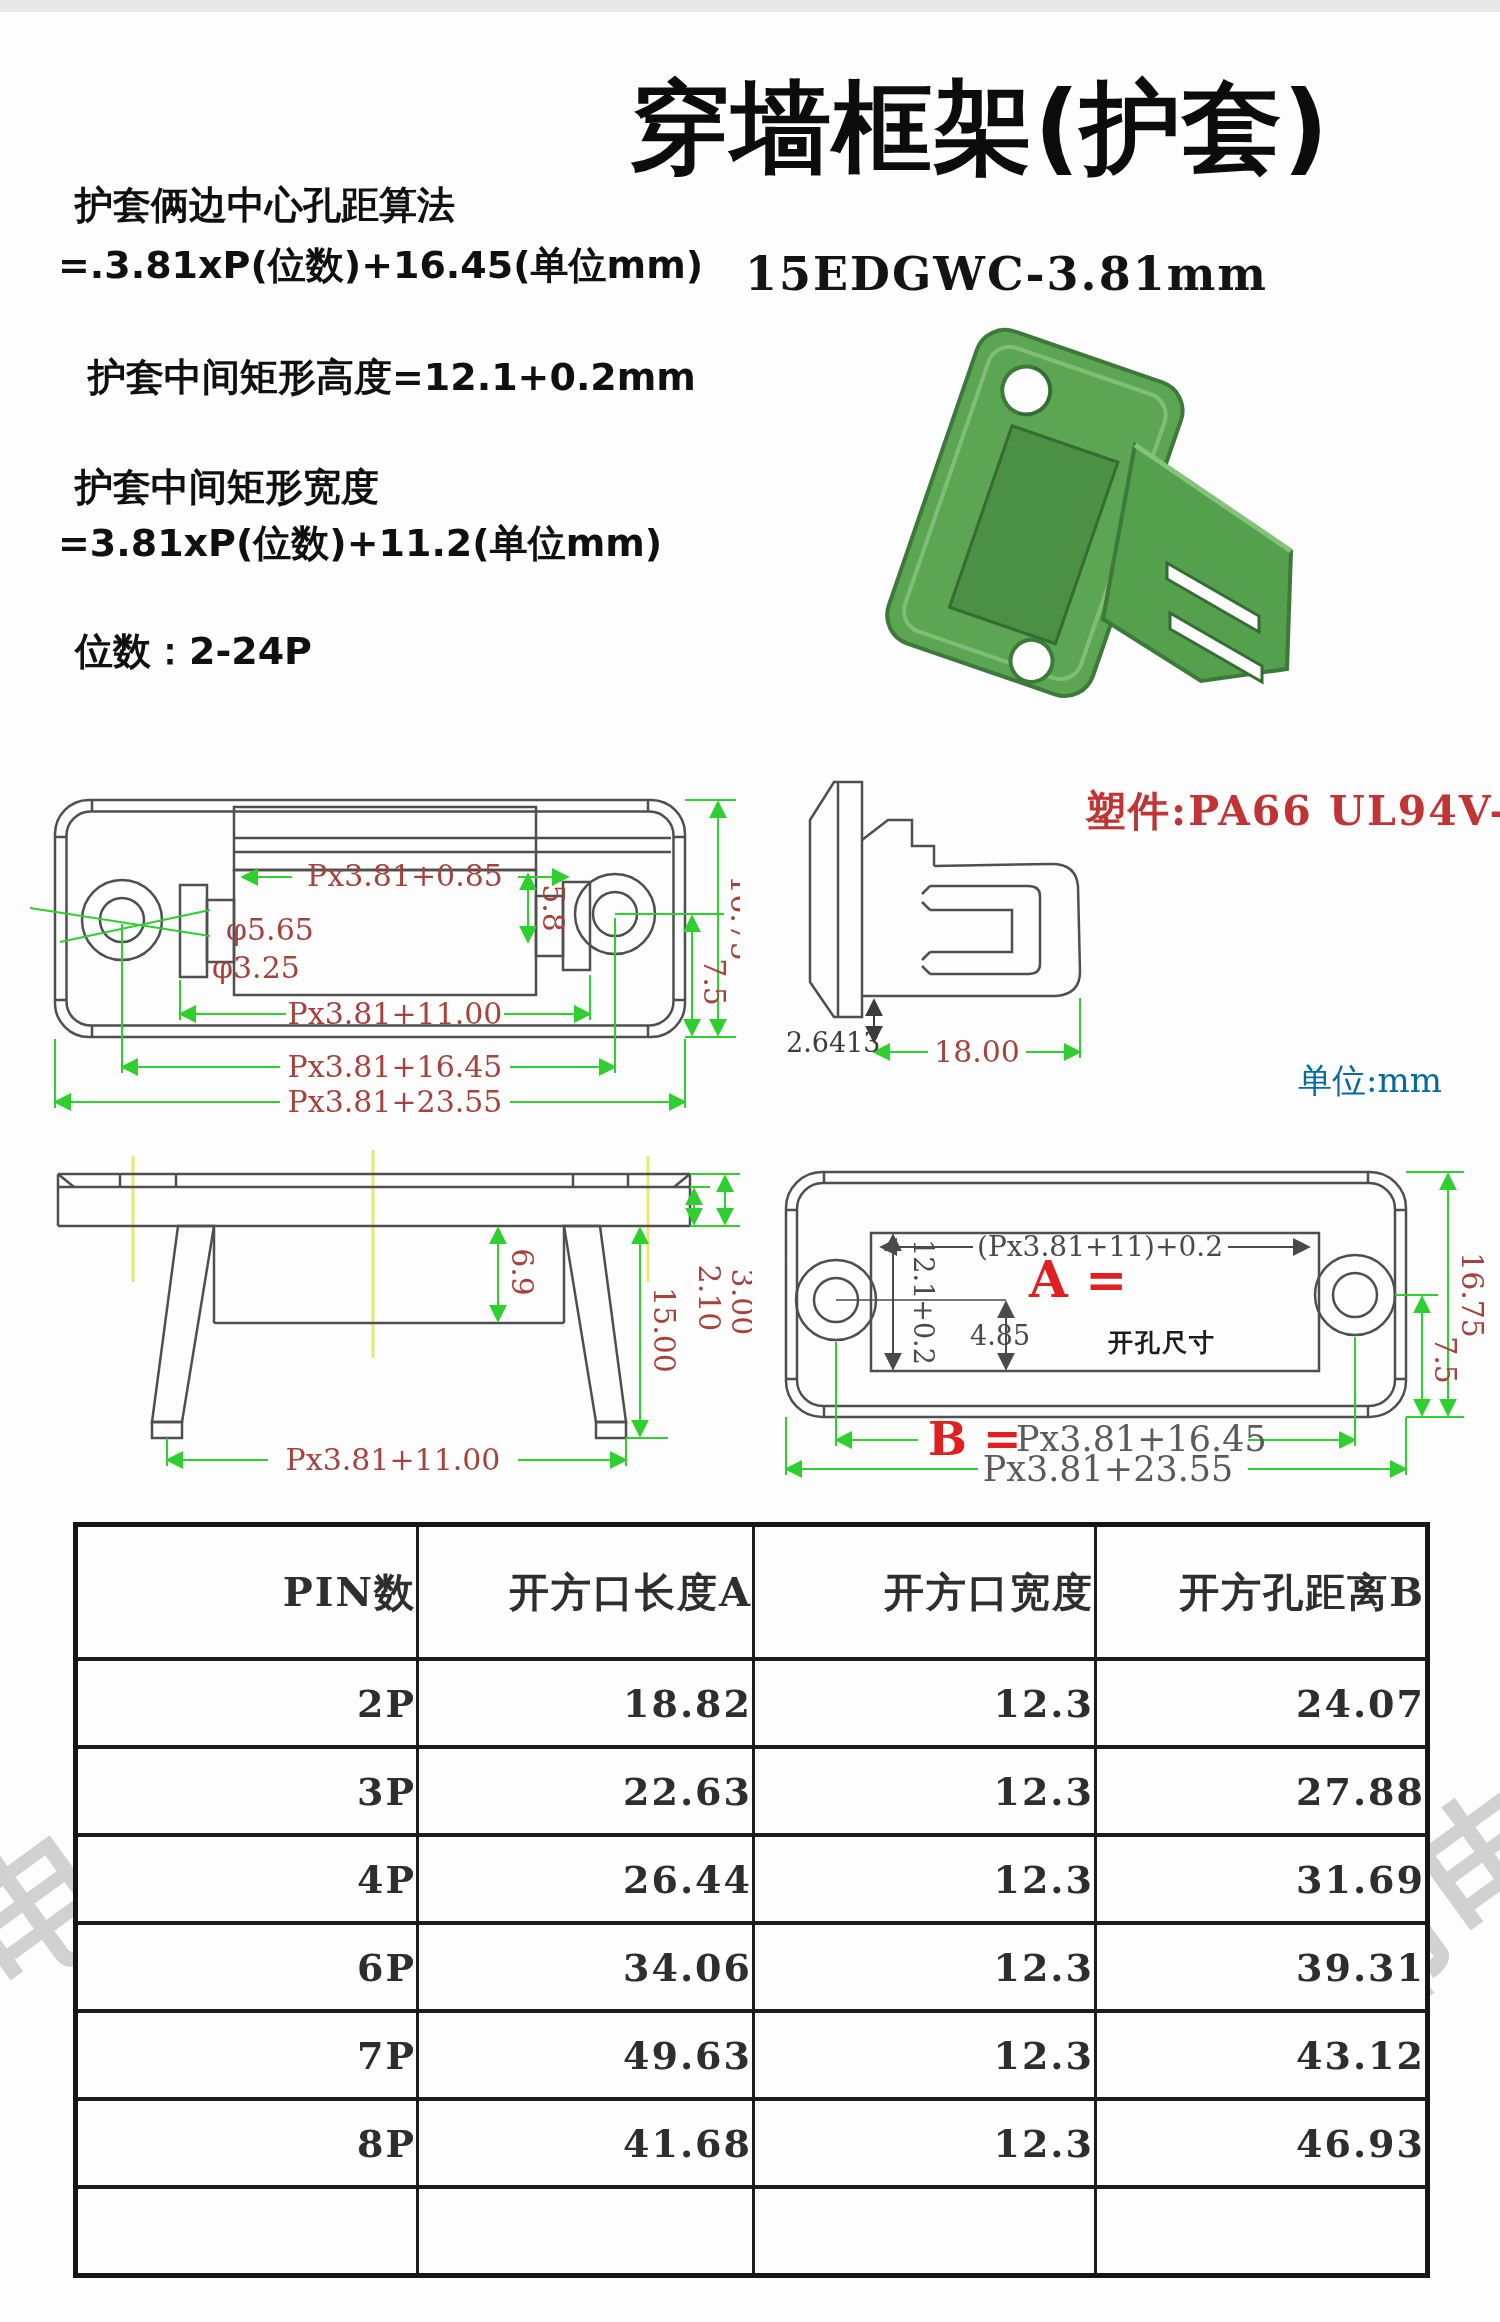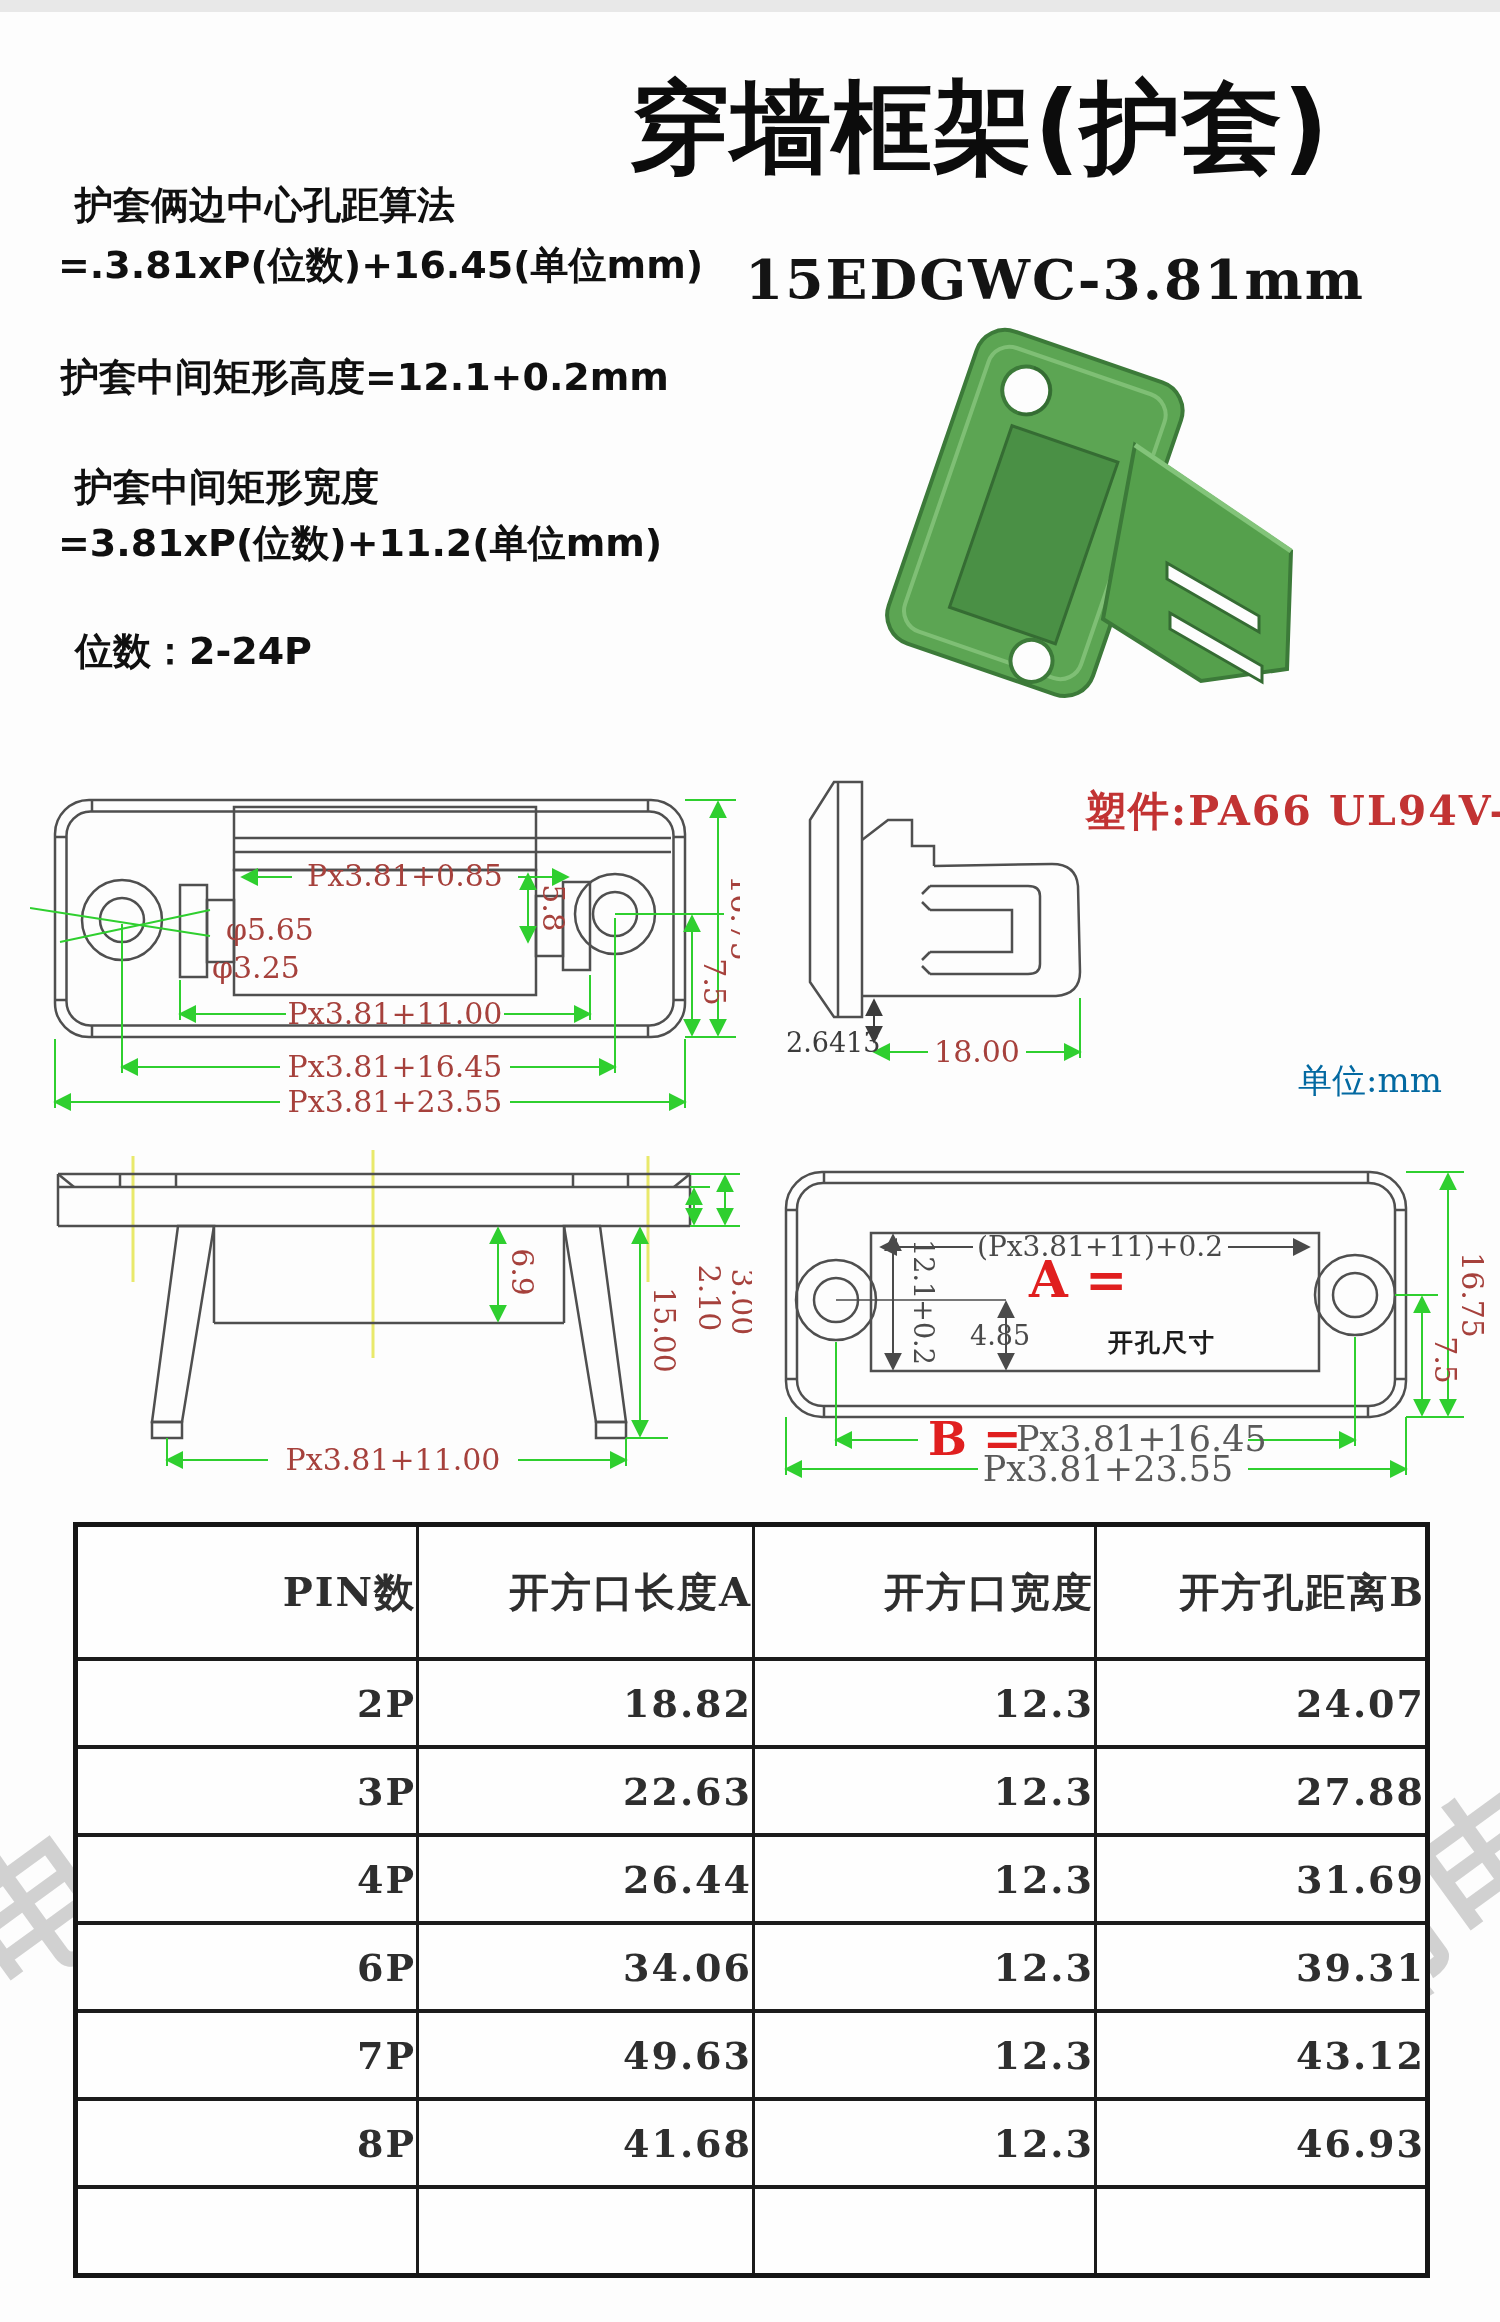--- a/index.html
+++ b/index.html
@@ -8,21 +8,21 @@
     background:#fdfdfd;overflow:hidden;
     font-family:"Liberation Sans",sans-serif;color:#111;
   }
   .abs{position:absolute;}
   .title{
     font-family:"DejaVu Sans",sans-serif;font-weight:900;
     font-size:100px;letter-spacing:1px;color:#0c0c0c;white-space:nowrap;
   }
   .subtitle{
     font-family:"DejaVu Serif",serif;font-weight:700;
-    font-size:55px;letter-spacing:2px;color:#141414;white-space:nowrap;
+    font-size:46px;letter-spacing:2px;color:#141414;white-space:nowrap;
   }
   .spec{
     font-family:"DejaVu Sans",sans-serif;font-weight:700;
     font-size:38px;color:#101010;white-space:nowrap;
   }
   .material{
     font-family:"DejaVu Serif",serif;font-weight:700;
     font-size:41px;color:#c23333;letter-spacing:2px;white-space:nowrap;
   }
   .unit{
@@ -55,21 +55,21 @@
 </head>
 <body>
 
 <div id="page">
 
   <div class="abs title" style="left:630px;top:50px;">穿墙框架(护套)</div>
   <div class="abs subtitle" style="left:745px;top:235px;">15EDGWC-3.81mm</div>
 
   <div class="abs spec" style="left:75px;top:168px;">护套俩边中心孔距算法</div>
   <div class="abs spec" style="left:58px;top:228px;">=.3.81xP(位数)+16.45(单位mm)</div>
-  <div class="abs spec" style="left:61px;top:340px;">护套中间矩形高度=12.1+0.2mm</div>
+  <div class="abs spec" style="left:88px;top:340px;">护套中间矩形高度=12.1+0.2mm</div>
   <div class="abs spec" style="left:75px;top:450px;">护套中间矩形宽度</div>
   <div class="abs spec" style="left:58px;top:506px;">=3.81xP(位数)+11.2(单位mm)</div>
   <div class="abs spec" style="left:75px;top:614px;">位数：2-24P</div>
 
   <svg class="abs" style="left:835px;top:315px;" width="480" height="400" viewBox="0 0 480 400">
     <g transform="rotate(19 220 195)">
       <rect x="90" y="28" width="216" height="330" rx="30" fill="#5ca553" stroke="#3c7a39" stroke-width="4"></rect>
       <rect x="105" y="43" width="186" height="300" rx="22" fill="none" stroke="#7fbf75" stroke-width="4"></rect>
       <rect x="148" y="118" width="112" height="192" fill="#4a9045" stroke="#356c33" stroke-width="3"></rect>
       <circle cx="150" cy="80" r="24" fill="#fdfdfd" stroke="#3c7a39" stroke-width="4"></circle>

